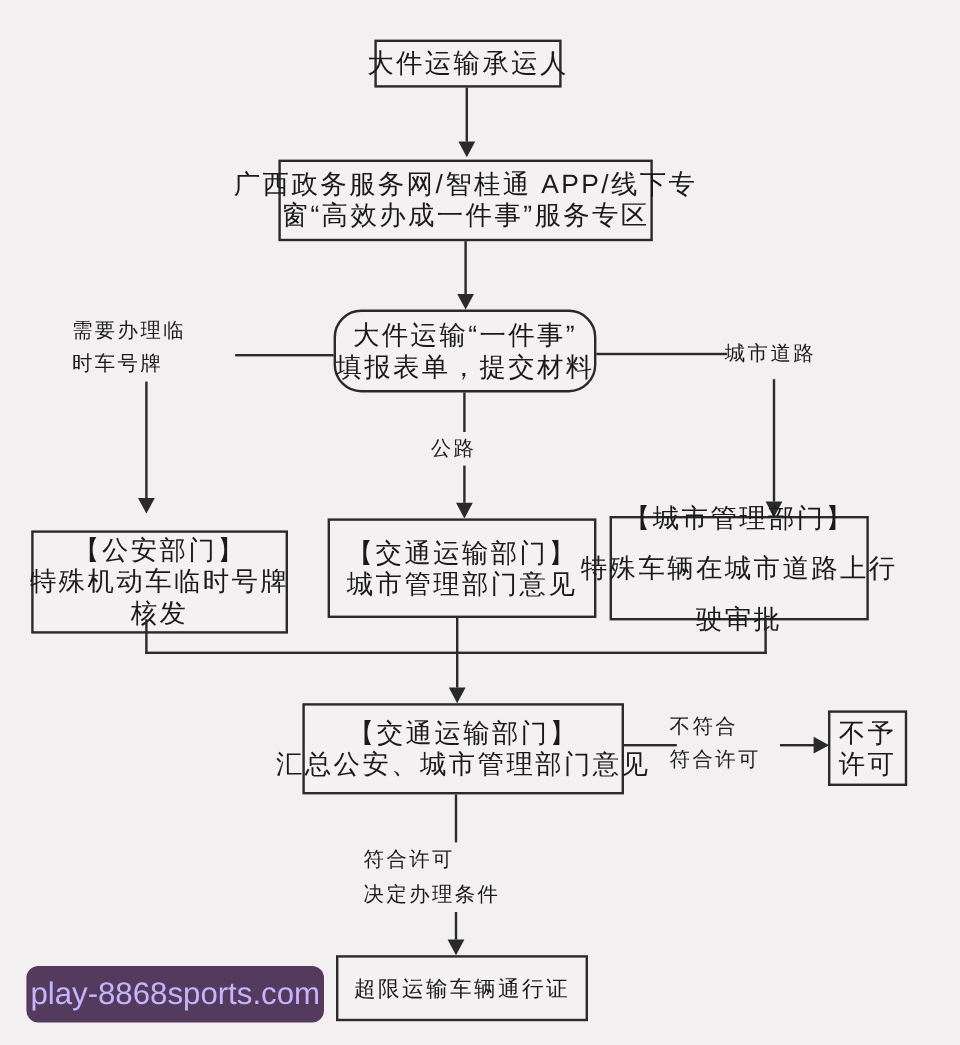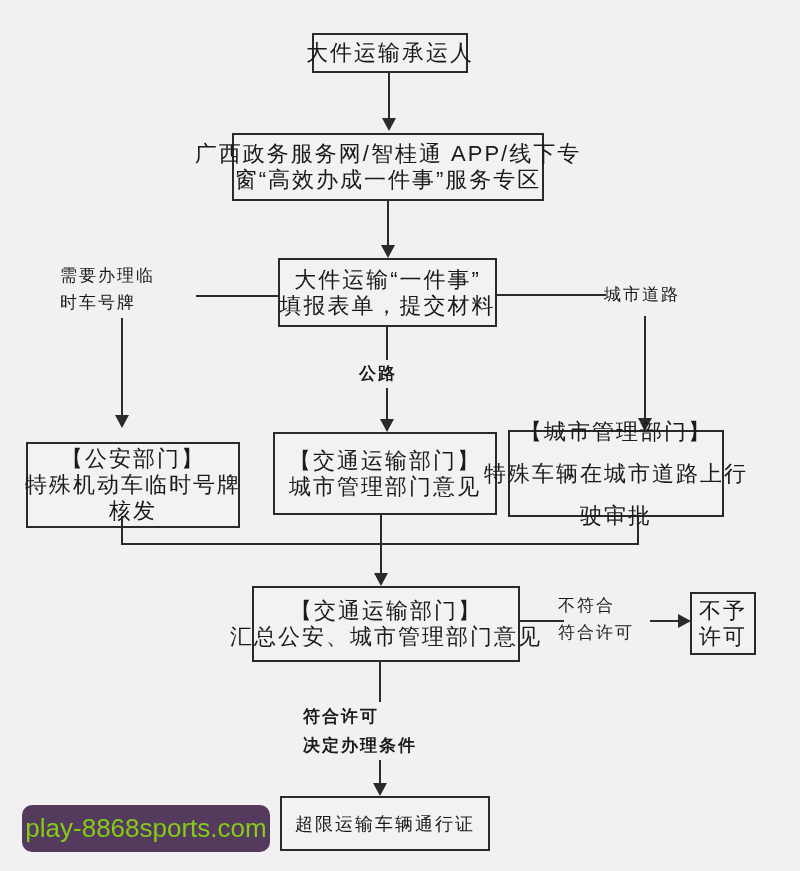--- a/index.html
+++ b/index.html
@@ -26,42 +26,42 @@
     line-height: 26px;
     letter-spacing: 2px;
   }
   .box .bl { white-space: nowrap; }
   .lbl {
     position: absolute;
     font-size: 17px;
     line-height: 27px;
     letter-spacing: 2px;
   }
-  .mask { background: #f2f0f0; font-weight: bold; }
+  .mask { background: #f2f0f0; }
   .v-line { position: absolute; width: 2px; background: #2a2a2a; }
   .h-line { position: absolute; height: 2px; background: #2a2a2a; }
   .arr-down {
     position: absolute; width: 0; height: 0;
     border-left: 7px solid transparent;
     border-right: 7px solid transparent;
     border-top: 13px solid #2a2a2a;
   }
   .arr-right {
     position: absolute; width: 0; height: 0;
     border-top: 7px solid transparent;
     border-bottom: 7px solid transparent;
     border-left: 13px solid #2a2a2a;
   }
   .watermark {
     position: absolute;
     left: 22px; top: 805px;
     width: 248px; height: 47px;
     background: #543a5c;
     border-radius: 10px;
-    color: #84cc16;
+    color: #c4b5fd;
     font-size: 26px;
     display: flex;
     align-items: center;
     justify-content: center;
     letter-spacing: 0;
   }
 </style>
 </head>
 <body>
 
@@ -75,21 +75,21 @@
   <div class="arr-down" style="left:382px; top:118px;"></div>
 
   <div class="box" style="left:232px; top:133px; width:312px; height:68px;">
     <div class="bl">广西政务服务网/智桂通 APP/线下专</div>
     <div class="bl">窗“高效办成一件事”服务专区</div>
   </div>
 
   <div class="v-line" style="left:387px; top:201px; height:44px;"></div>
   <div class="arr-down" style="left:381px; top:245px;"></div>
 
-  <div class="box" style="left:278px; top:258px; width:219px; height:69px;">
+  <div class="box" style="left:278px; top:258px; width:219px; height:69px;border-radius:23px;">
     <div class="bl">大件运输“一件事”</div>
     <div class="bl">填报表单，提交材料</div>
   </div>
 
   <div class="h-line" style="left:196px; top:295px; width:82px;"></div>
   <div class="lbl" style="left:60px; top:262px; width:150px;">
     <div>需要办理临</div>
     <div>时车号牌</div>
   </div>
   <div class="v-line" style="left:121px; top:318px; height:97px;"></div>

